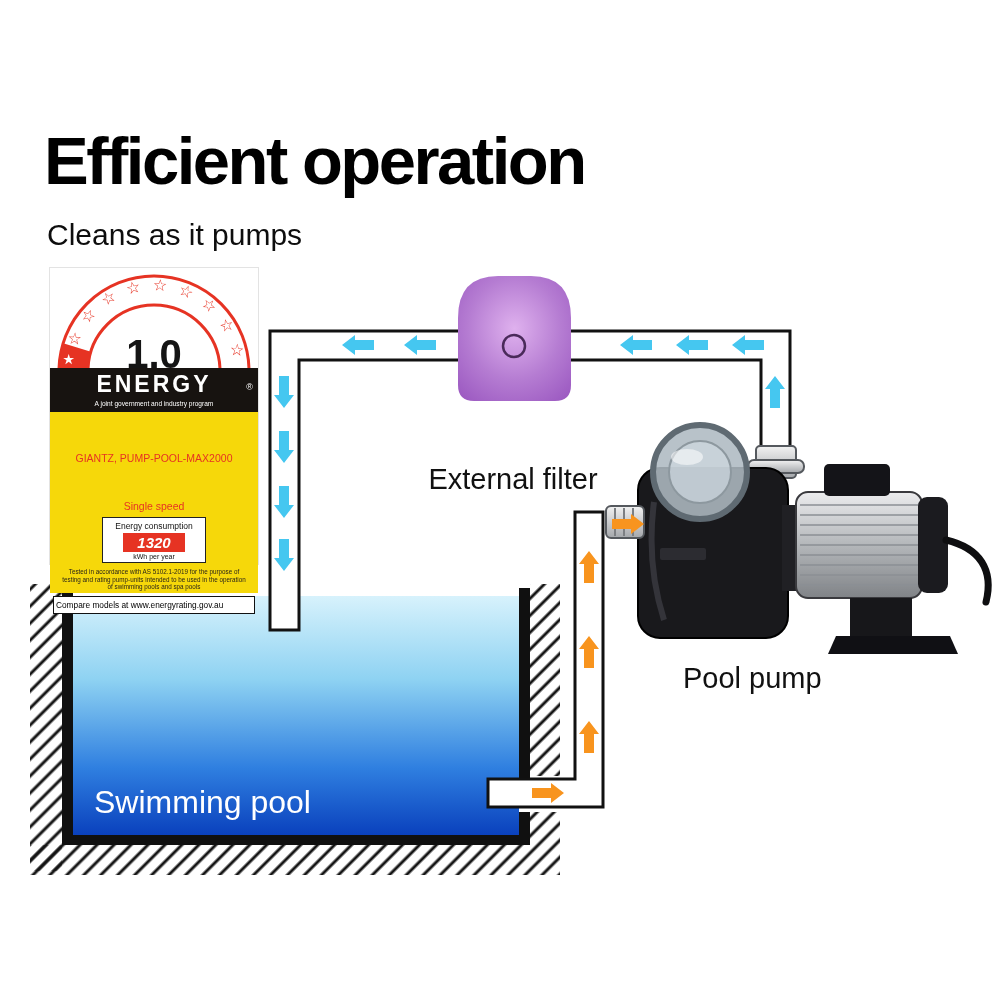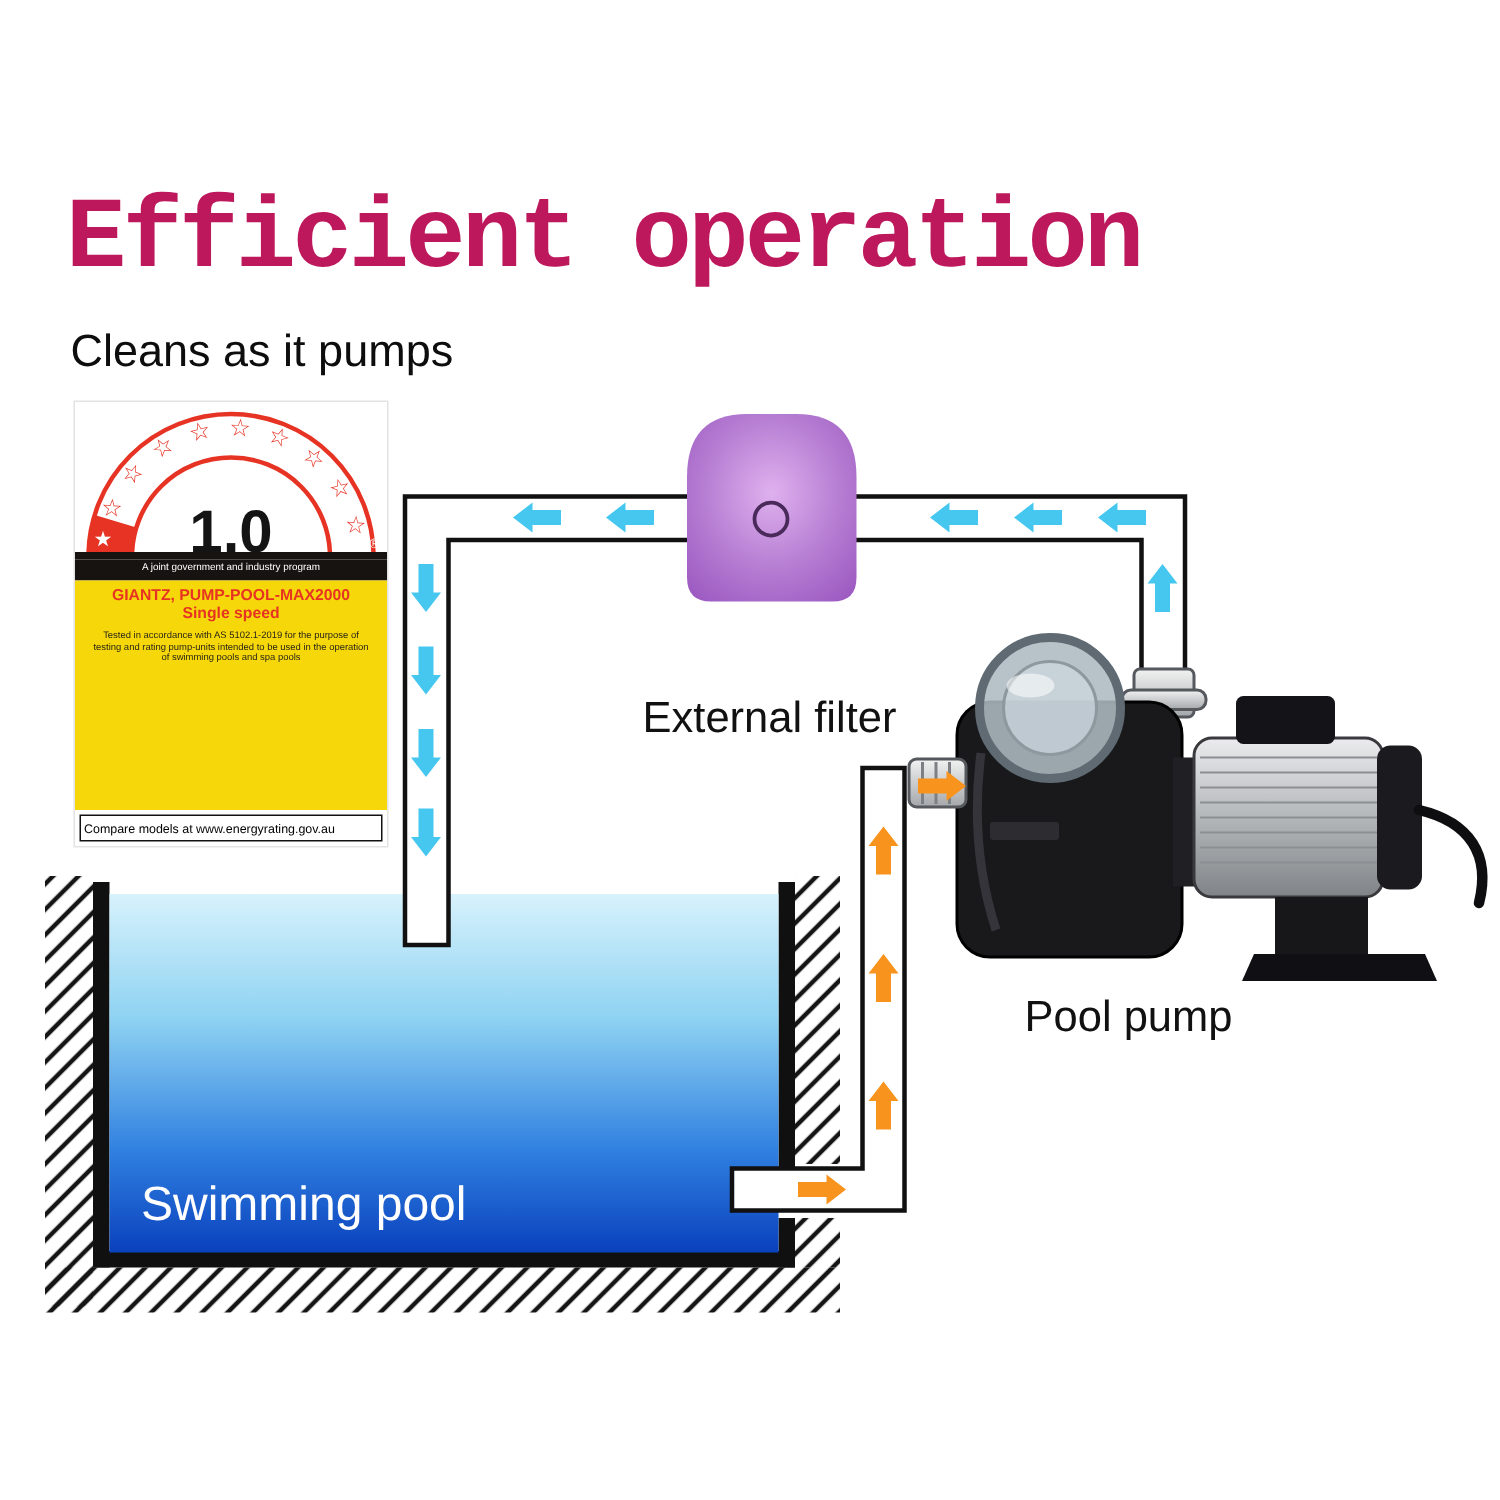--- a/index.html
+++ b/index.html
@@ -1,37 +1,37 @@
 <!DOCTYPE html>
 <html><head>
 <meta charset="utf-8">
 <style>
   html,body{margin:0;padding:0;}
   body{width:1000px;height:1000px;position:relative;background:#ffffff;
        font-family:"Liberation Sans",sans-serif;overflow:hidden;}
   .abs{position:absolute;}
 
-  #title{left:44px;top:122px;font-size:67px;font-weight:800;letter-spacing:-2.5px;color:#be185d;font-family:Liberation Mono, monospace;}
+  #title{left:44px;top:122px;font-size:67px;font-weight:800;letter-spacing:-2.5px;color:#000000;}
   #subtitle{left:47px;top:218px;font-size:30px;color:#0d0d0d;}
 
   .diagram-label{font-size:29px;color:#111;}
   #filter-label{left:393px;top:415px;width:240px;text-align:center;margin-top:48px;}
   #pump-label{left:683px;top:662px;width:200px;text-align:left;}
   #pool-label{left:94px;top:784px;color:#ffffff;font-size:32px;}
 
   
   #energy-label{left:50px;top:268px;width:208px;height:296px;background:#fff;
                 display:flex;flex-direction:column;box-shadow:0 0 0 1px #e3e3e3;}
   .el-arch{height:100px;position:relative;flex:0 0 auto;}
   .el-band{background:#171310;color:#fff;text-align:center;padding:4px 0 1px;position:relative;flex:0 0 auto;}
   .el-band .word{font-size:23px;letter-spacing:3px;line-height:25px;font-weight:600;}
   .el-reg{position:absolute;right:5px;bottom:6px;font-size:9px;}
   .el-program{background:#171310;color:#fff;font-size:6.6px;text-align:center;padding:2px 0 5px;flex:0 0 auto;}
   .el-yellow{background:#f6d80a;flex:1;display:flex;flex-direction:column;align-items:center;padding-top:4px;}
-  .el-model,.el-speed{color:#e63323;font-weight:bold;font-size:10.5px;line-height:12px;}
+  .el-model,.el-speed{color:#e63323;font-weight:normal;font-size:10.5px;line-height:12px;margin-top:36px;}
   .el-consumption{background:#fff;border:1.5px solid #222;margin-top:5px;padding:3px 12px 2px;text-align:center;}
   .el-consumption .lab{font-size:8.5px;color:#111;}
   .el-value{background:#e63323;color:#fff;font-weight:bold;font-style:italic;font-size:15px;
             padding:1px 14px;margin:2px auto 1px;display:inline-block;}
   .el-unit{font-size:7px;color:#111;}
   .el-fine{font-size:6.3px;line-height:7.5px;color:#231f1a;text-align:center;padding:5px 9px 2px;}
   .el-compare{background:#fff;border:1.5px solid #111;font-size:8.3px;
               padding:3px 2px;margin:3px;flex:0 0 auto;}
 </style>
 </head>
@@ -166,22 +166,28 @@
         <text transform="translate(109.6,22.7) rotate(4)">☆</text>
         <text transform="translate(134.2,28.4) rotate(22)">☆</text>
         <text transform="translate(155.8,41.3) rotate(40)">☆</text>
         <text transform="translate(172.3,60.3) rotate(58)">☆</text>
         <text transform="translate(182.1,83.5) rotate(76)">☆</text>
       </g>
       <text x="104" y="100" font-size="40" font-weight="bold" fill="#141414" text-anchor="middle">1.0</text>
     </svg>
   </div>
   <div class="el-band">
+    <div class="word">ENERGY</div>
     <span class="el-reg">®</span>
   </div>
   <div class="el-program">A joint government and industry program</div>
   <div class="el-yellow">
     <div class="el-model">GIANTZ, PUMP-POOL-MAX2000</div>
     <div class="el-speed">Single speed</div>
+    <div class="el-consumption">
+      <div class="lab">Energy consumption</div>
+      <div class="el-value">1320</div>
+      <div class="el-unit">kWh per year</div>
+    </div>
     <div class="el-fine">Tested in accordance with AS 5102.1-2019 for the purpose of testing and rating pump-units intended to be used in the operation of swimming pools and spa pools</div>
   </div>
   <div class="el-compare">Compare models at www.energyrating.gov.au</div>
 </div>
 
 </body></html>

